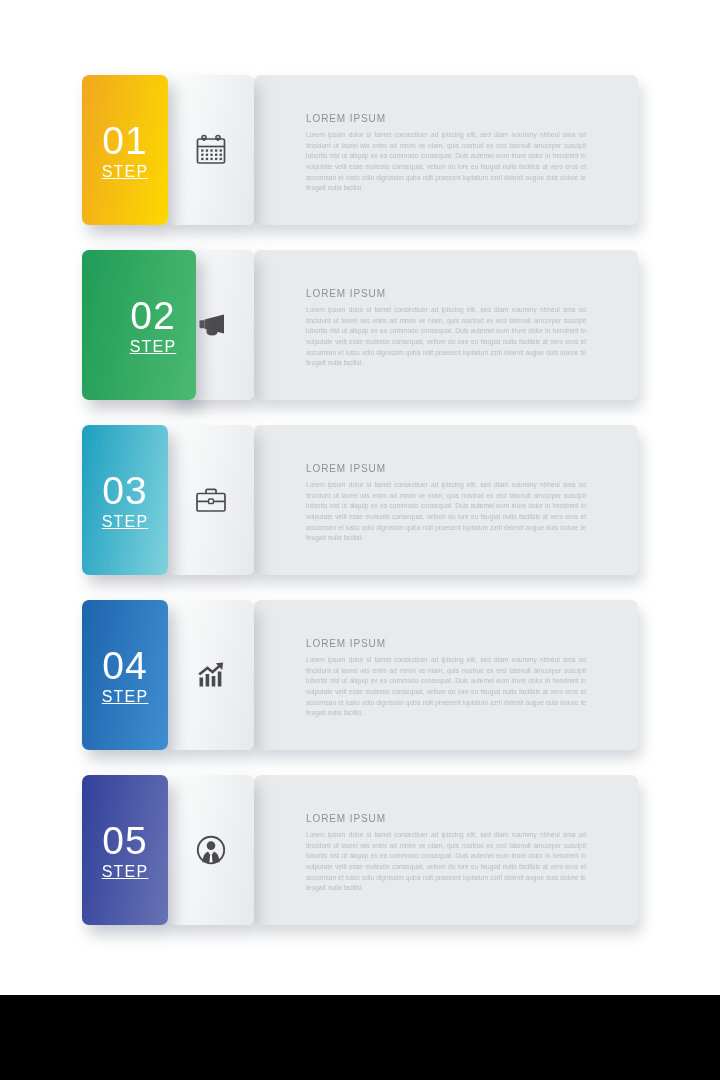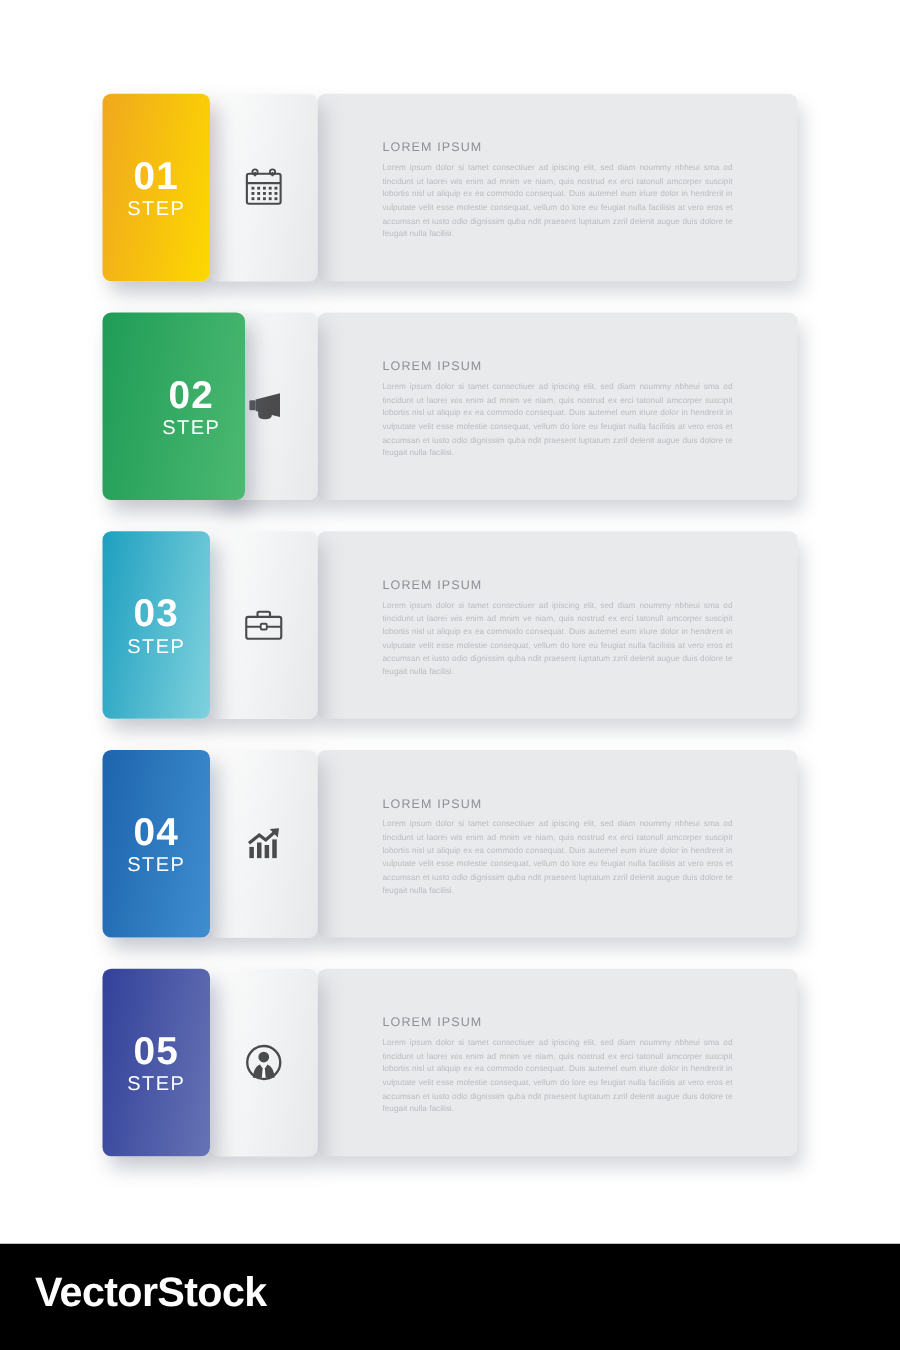--- a/index.html
+++ b/index.html
@@ -42,32 +42,33 @@
     border-radius: 7px;
     box-shadow: 6px 9px 16px rgba(120,125,140,0.42);
     display: flex;
     flex-direction: column;
     align-items: center;
     justify-content: center;
     z-index: 3;
   }
   .step-num {
     color: #ffffff;
-    font-size: 31px;
-    font-weight: 700;
+    font-size: 39px;
+    font-weight: 400;
     line-height: 1;
     letter-spacing: 1px;
   }
   .step-word {
     color: #ffffff;
     font-size: 16px;
     font-weight: 400;
     line-height: 1;
     letter-spacing: 1.2px;
     margin-top: 4px;
+    text-decoration: underline;
   }
 
   
   .icon-panel {
     position: absolute;
     left: 168px;
     top: 0;
     width: 86px;
     height: 150px;
     border-radius: 7px;
@@ -280,14 +281,13 @@
       <div class="content-inner">
         <p class="content-title">LOREM IPSUM</p>
         <p class="content-body">Lorem ipsum dolor si tamet consectiuer ad ipiscing elit, sed diam noummy nbheui sma od tincidunt ut laorei wis enim ad mnim ve niam, quis nostrud ex erci tatonull amcorper suscipit lobortis nisl ut aliquip ex ea commodo consequat. Duis autemel eum iriure dolor in hendrerit in vulputate velit esse molestie consequat, vellum do lore eu feugiat nulla facilisis at vero eros et accumsan et iusto odio dignissim quba ndit praesent luptatum zzril delenit augue duis dolore te feugait nulla facilisi.</p>
       </div>
     </div>
   </div>
 
 </div>
 
 <div id="footer">
-  <div id="wm-brand">VectorStock</div>
 </div>
 
 </body></html>

